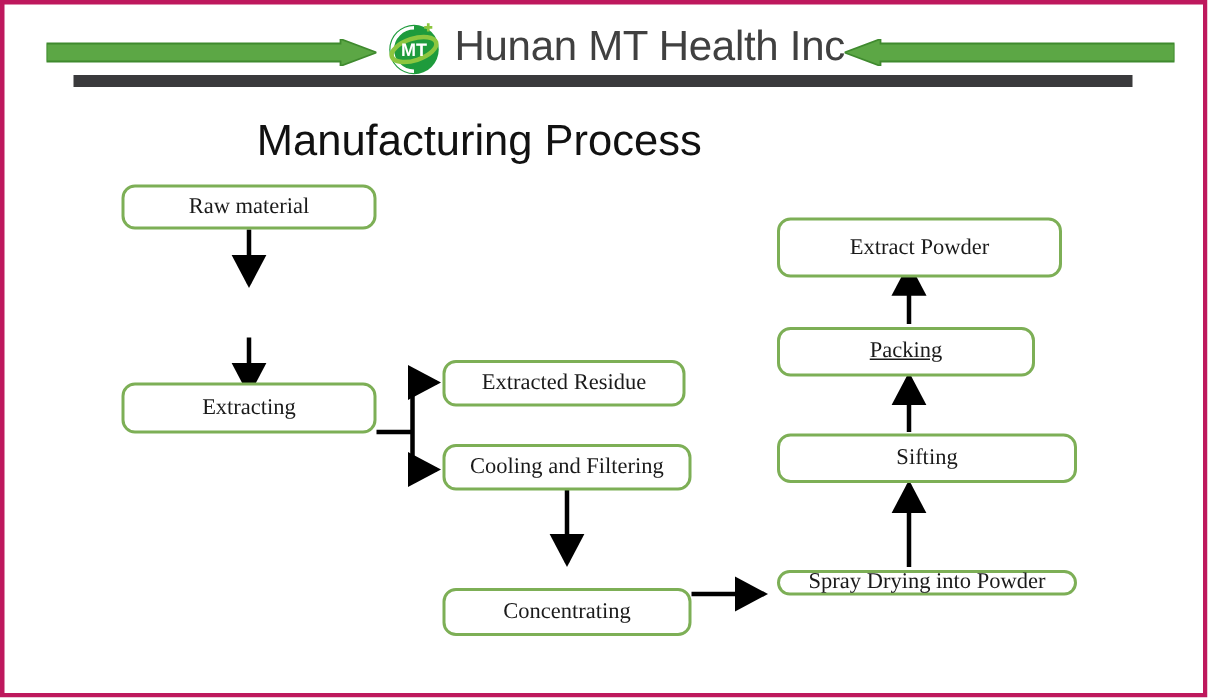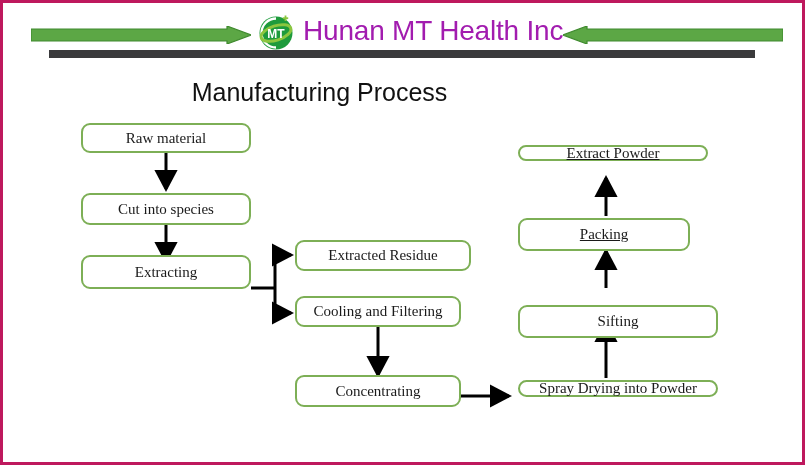--- a/index.html
+++ b/index.html
@@ -45,42 +45,42 @@
   #brand-title {
     position: absolute;
     left: 300px;
     top: 7px;
     width: 260px;
     height: 42px;
     line-height: 42px;
     font-size: 28px;
     font-family: "Liberation Sans", sans-serif;
     font-weight: 400;
-    color: #a21caf;
+    color: #404040;
     white-space: nowrap;
     letter-spacing: -0.2px;
   }
 
   #divider-bar {
     position: absolute;
     left: 46px;
     top: 47px;
     width: 706px;
     height: 8px;
     background: #3a3a3c;
   }
 
   
   #chart-title {
     position: absolute;
     left: 0;
     top: 75px;
     width: 633px;
     text-align: center;
-    font-size: 25px;
+    font-size: 29px;
     font-family: "Liberation Sans", sans-serif;
     color: #111111;
   }
 
   
   #flow {
     position: absolute;
     left: 0;
     top: 0;
     width: 799px;
@@ -166,32 +166,31 @@
         <line x1="603" y1="285" x2="603" y2="248"></line>
         <line x1="603" y1="213" x2="603" y2="175"></line>
         <path d="M272,285 L272,252 L288,252"></path>
         <path d="M272,285 L272,310 L288,310"></path>
       </g>
       <line x1="248" y1="285" x2="273" y2="285" stroke="#000000" stroke-width="3"></line>
     </svg>
 
     <div class="node" style="left:78px;  top:120px; width:170px; height:30px;">Raw material</div>
 
-    <div class="node" style="left:78px;  top:190px; width:170px; height:32px;">Cut into species</div>
 
     <div class="node" style="left:78px;  top:252px; width:170px; height:34px;">Extracting</div>
 
-    <div class="node" style="left:292px; top:237px; width:176px; height:31px;">Extracted Residue</div>
+    <div class="node" style="left:292px; top:237px; width:162px; height:31px;">Extracted Residue</div>
 
     <div class="node" style="left:292px; top:293px; width:166px; height:31px;">Cooling and Filtering</div>
 
-    <div class="node" style="left:292px; top:372px; width:166px; height:32px;">Concentrating</div>
+    <div class="node" style="left:292px; top:389px; width:166px; height:32px;">Concentrating</div>
 
     <div class="node" style="left:515px; top:377px; width:200px; height:17px;">Spray Drying into Powder</div>
 
-    <div class="node" style="left:515px; top:286px; width:200px; height:33px;margin-top:16px;">Sifting</div>
+    <div class="node" style="left:515px; top:286px; width:200px; height:33px;">Sifting</div>
 
     <div class="node" style="left:515px; top:215px; width:172px; height:33px;text-decoration:underline;">Packing</div>
 
-    <div class="node" style="left:515px; top:142px; width:190px; height:16px;text-decoration:underline;">Extract Powder</div>
+    <div class="node" style="left:515px; top:142px; width:190px; height:40px;">Extract Powder</div>
 
   </div>
 </div>
 
 </body></html>

